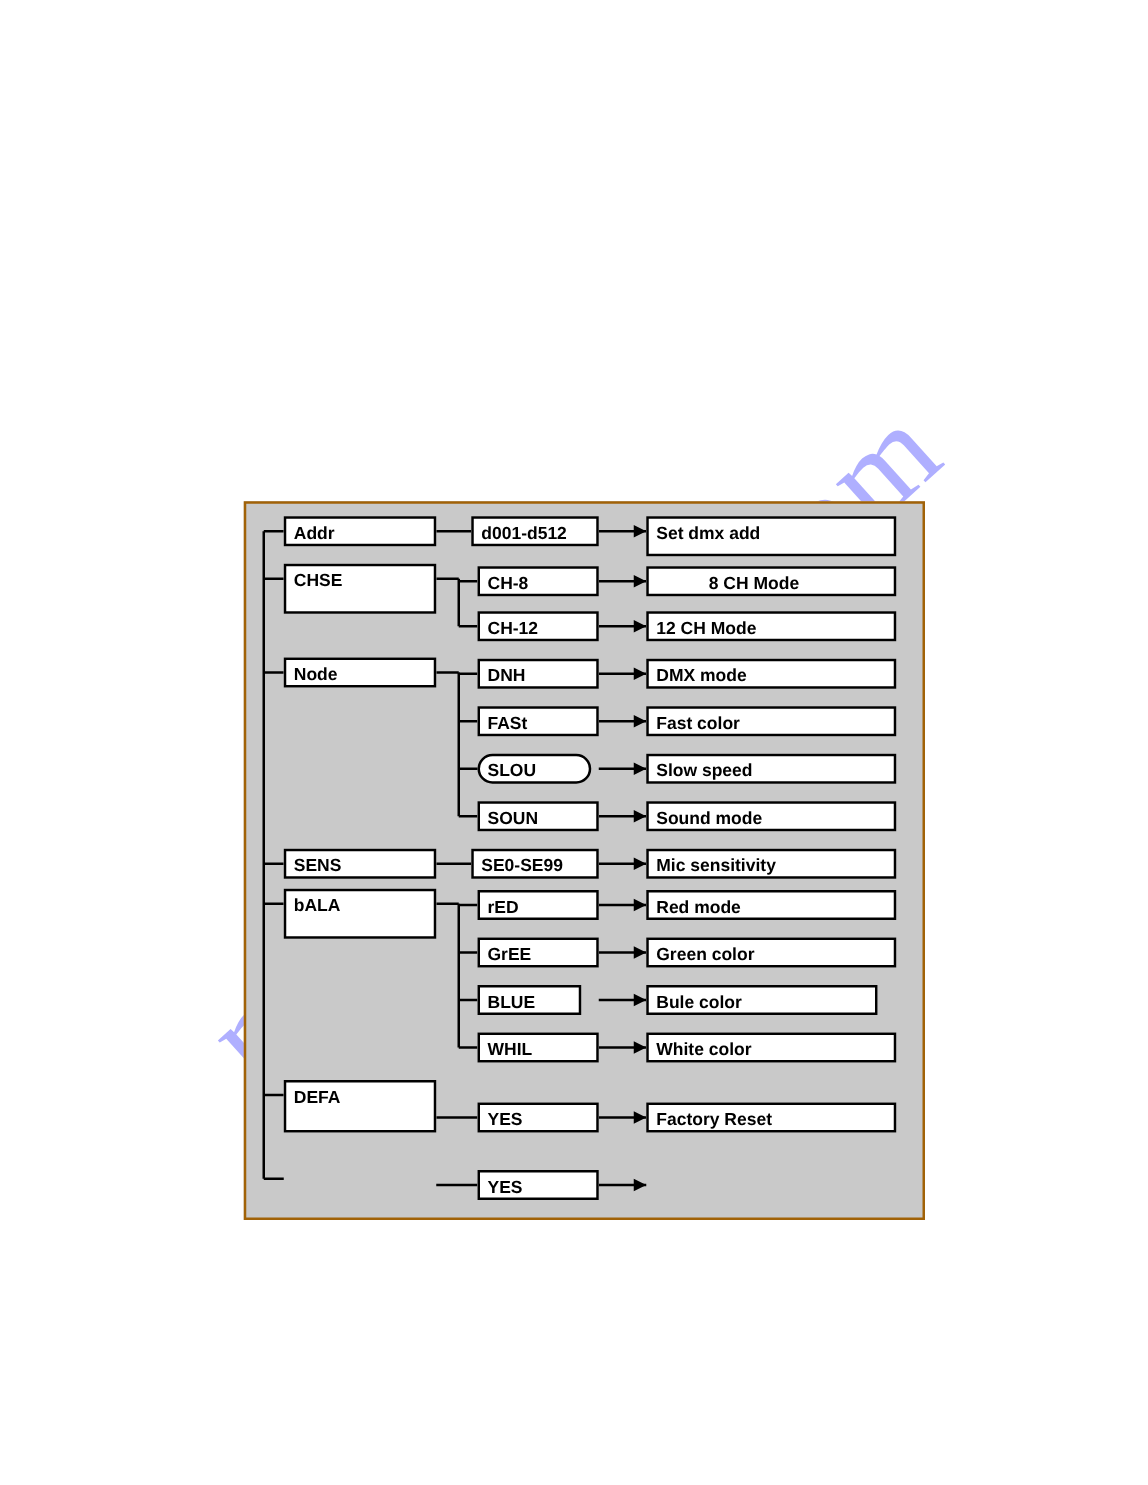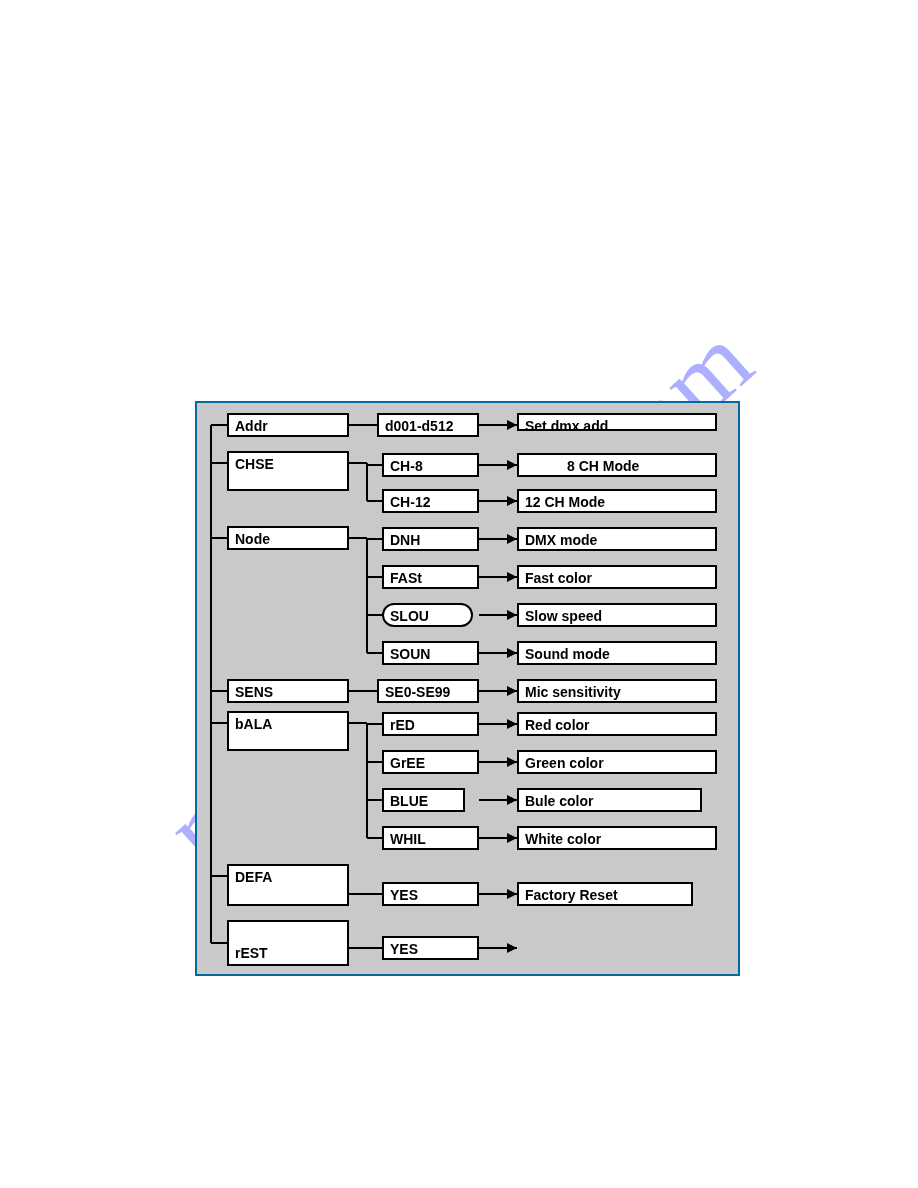--- a/index.html
+++ b/index.html
@@ -16,21 +16,21 @@
     width: 918px;
     height: 1188px;
   }
   .panel {
     position: absolute;
     left: 195px;
     top: 401px;
     width: 545px;
     height: 575px;
     background: #c9c9c9;
-    border: 2px solid #0369a1;
+    border: 2px solid #a16207;
     box-sizing: border-box;
   }
   .box {
     position: absolute;
     background: #fff;
     border: 2px solid #000;
     box-sizing: border-box;
     padding: 2px 6px;
     font-size: 14px;
     line-height: 18px;
@@ -142,21 +142,21 @@
       <line x1="282" y1="491" x2="320" y2="491"></line>
       <polygon class="arrow" points="320,491 310,486 310,496"></polygon>
 
       <line x1="152" y1="545" x2="185" y2="545"></line>
       <line x1="282" y1="545" x2="320" y2="545"></line>
       <polygon class="arrow" points="320,545 310,540 310,550"></polygon>
     </svg>
 
     <div class="box" style="left:30px;  top:10px;  width:122px; height:24px;">Addr</div>
     <div class="box" style="left:180px; top:10px;  width:102px; height:24px;">d001-d512</div>
-    <div class="box" style="left:320px; top:10px;  width:200px; height:18px;">Set dmx add</div>
+    <div class="box" style="left:320px; top:10px;  width:200px; height:32px;">Set dmx add</div>
 
     <div class="box" style="left:30px;  top:48px;  width:122px; height:40px;">CHSE</div>
     <div class="box" style="left:185px; top:50px;  width:97px;  height:24px;">CH-8</div>
     <div class="box" style="left:320px; top:50px;  width:200px; height:24px;padding-left:48px;">8 CH Mode</div>
     <div class="box" style="left:185px; top:86px;  width:97px;  height:24px;">CH-12</div>
     <div class="box" style="left:320px; top:86px;  width:200px; height:24px;">12 CH Mode</div>
 
     <div class="box" style="left:30px;  top:123px; width:122px; height:24px;">Node</div>
     <div class="box" style="left:185px; top:124px; width:97px;  height:24px;">DNH</div>
     <div class="box" style="left:320px; top:124px; width:200px; height:24px;">DMX mode</div>
@@ -166,29 +166,28 @@
     <div class="box" style="left:320px; top:200px; width:200px; height:24px;">Slow speed</div>
     <div class="box" style="left:185px; top:238px; width:97px;  height:24px;">SOUN</div>
     <div class="box" style="left:320px; top:238px; width:200px; height:24px;">Sound mode</div>
 
     <div class="box" style="left:30px;  top:276px; width:122px; height:24px;">SENS</div>
     <div class="box" style="left:180px; top:276px; width:102px; height:24px;">SE0-SE99</div>
     <div class="box" style="left:320px; top:276px; width:200px; height:24px;">Mic sensitivity</div>
 
     <div class="box" style="left:30px;  top:308px; width:122px; height:40px;">bALA</div>
     <div class="box" style="left:185px; top:309px; width:97px;  height:24px;">rED</div>
-    <div class="box" style="left:320px; top:309px; width:200px; height:24px;">Red color</div>
+    <div class="box" style="left:320px; top:309px; width:200px; height:24px;">Red mode</div>
     <div class="box" style="left:185px; top:347px; width:97px;  height:24px;">GrEE</div>
     <div class="box" style="left:320px; top:347px; width:200px; height:24px;">Green color</div>
     <div class="box" style="left:185px; top:385px; width:83px;  height:24px;">BLUE</div>
     <div class="box" style="left:320px; top:385px; width:185px; height:24px;">Bule color</div>
     <div class="box" style="left:185px; top:423px; width:97px;  height:24px;">WHIL</div>
     <div class="box" style="left:30px;  top:461px; width:122px; height:42px;">DEFA</div>
 
     <div class="box" style="left:320px; top:423px; width:200px; height:24px;">White color</div>
     <div class="box" style="left:185px; top:479px; width:97px;  height:24px;">YES</div>
-    <div class="box" style="left:320px; top:479px; width:176px; height:24px;">Factory Reset</div>
+    <div class="box" style="left:320px; top:479px; width:200px; height:24px;">Factory Reset</div>
 
-    <div class="box" style="left:30px;  top:517px; width:122px; height:46px; padding-top:22px;">rEST</div>
     <div class="box" style="left:185px; top:533px; width:97px;  height:24px;">YES</div>
 
   </div>
 </div>
 
 </body></html>

